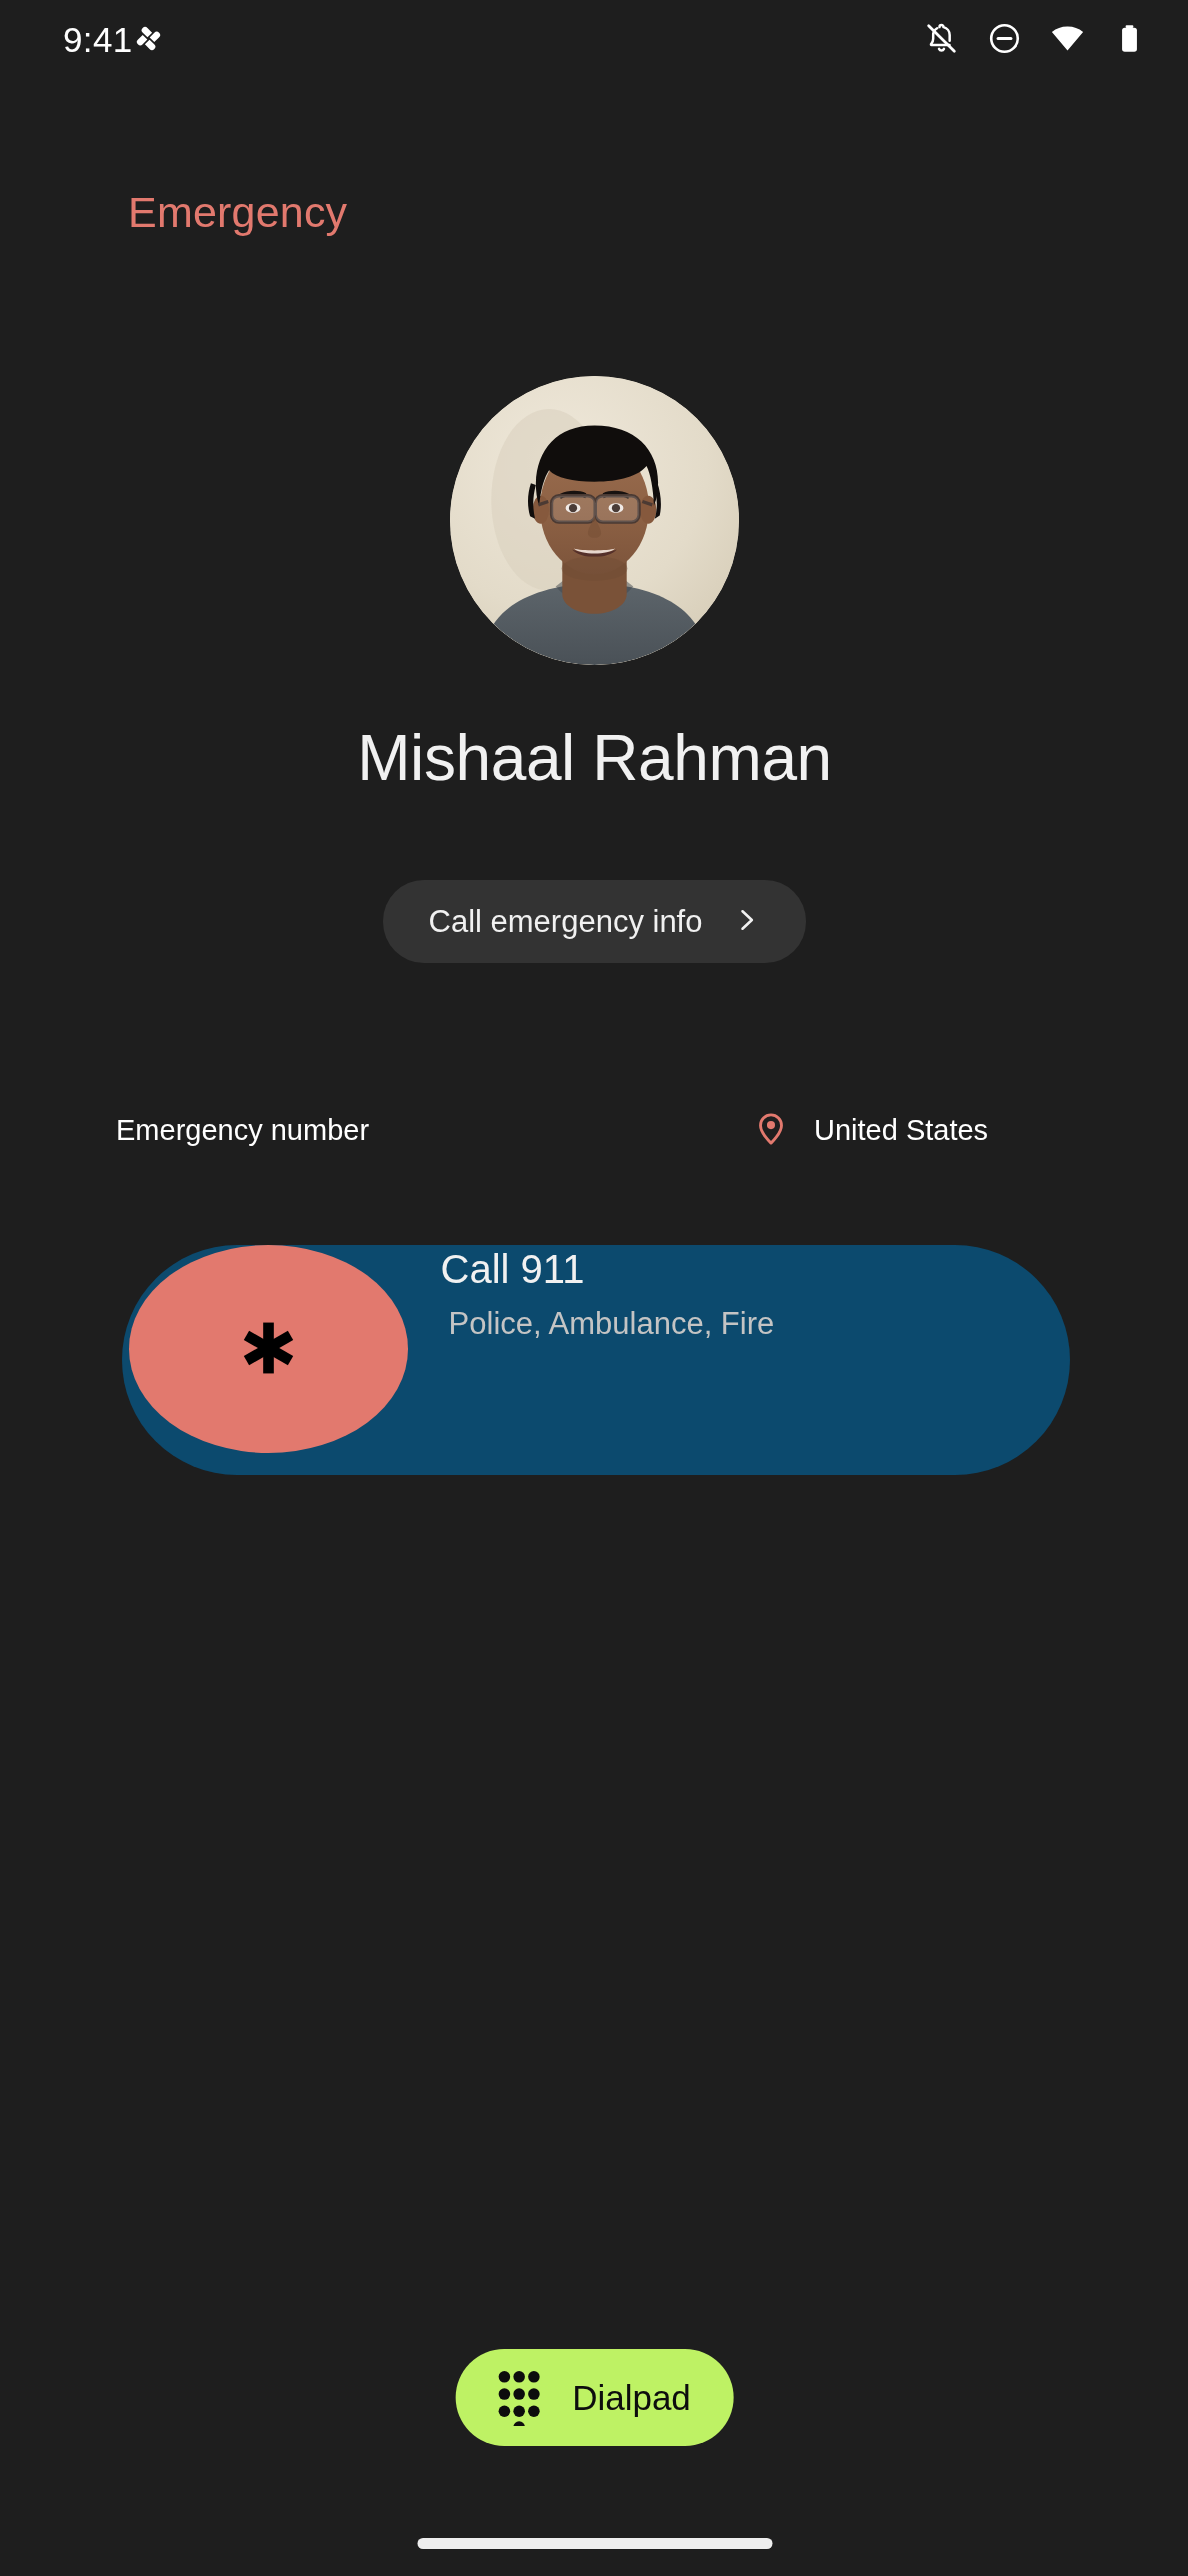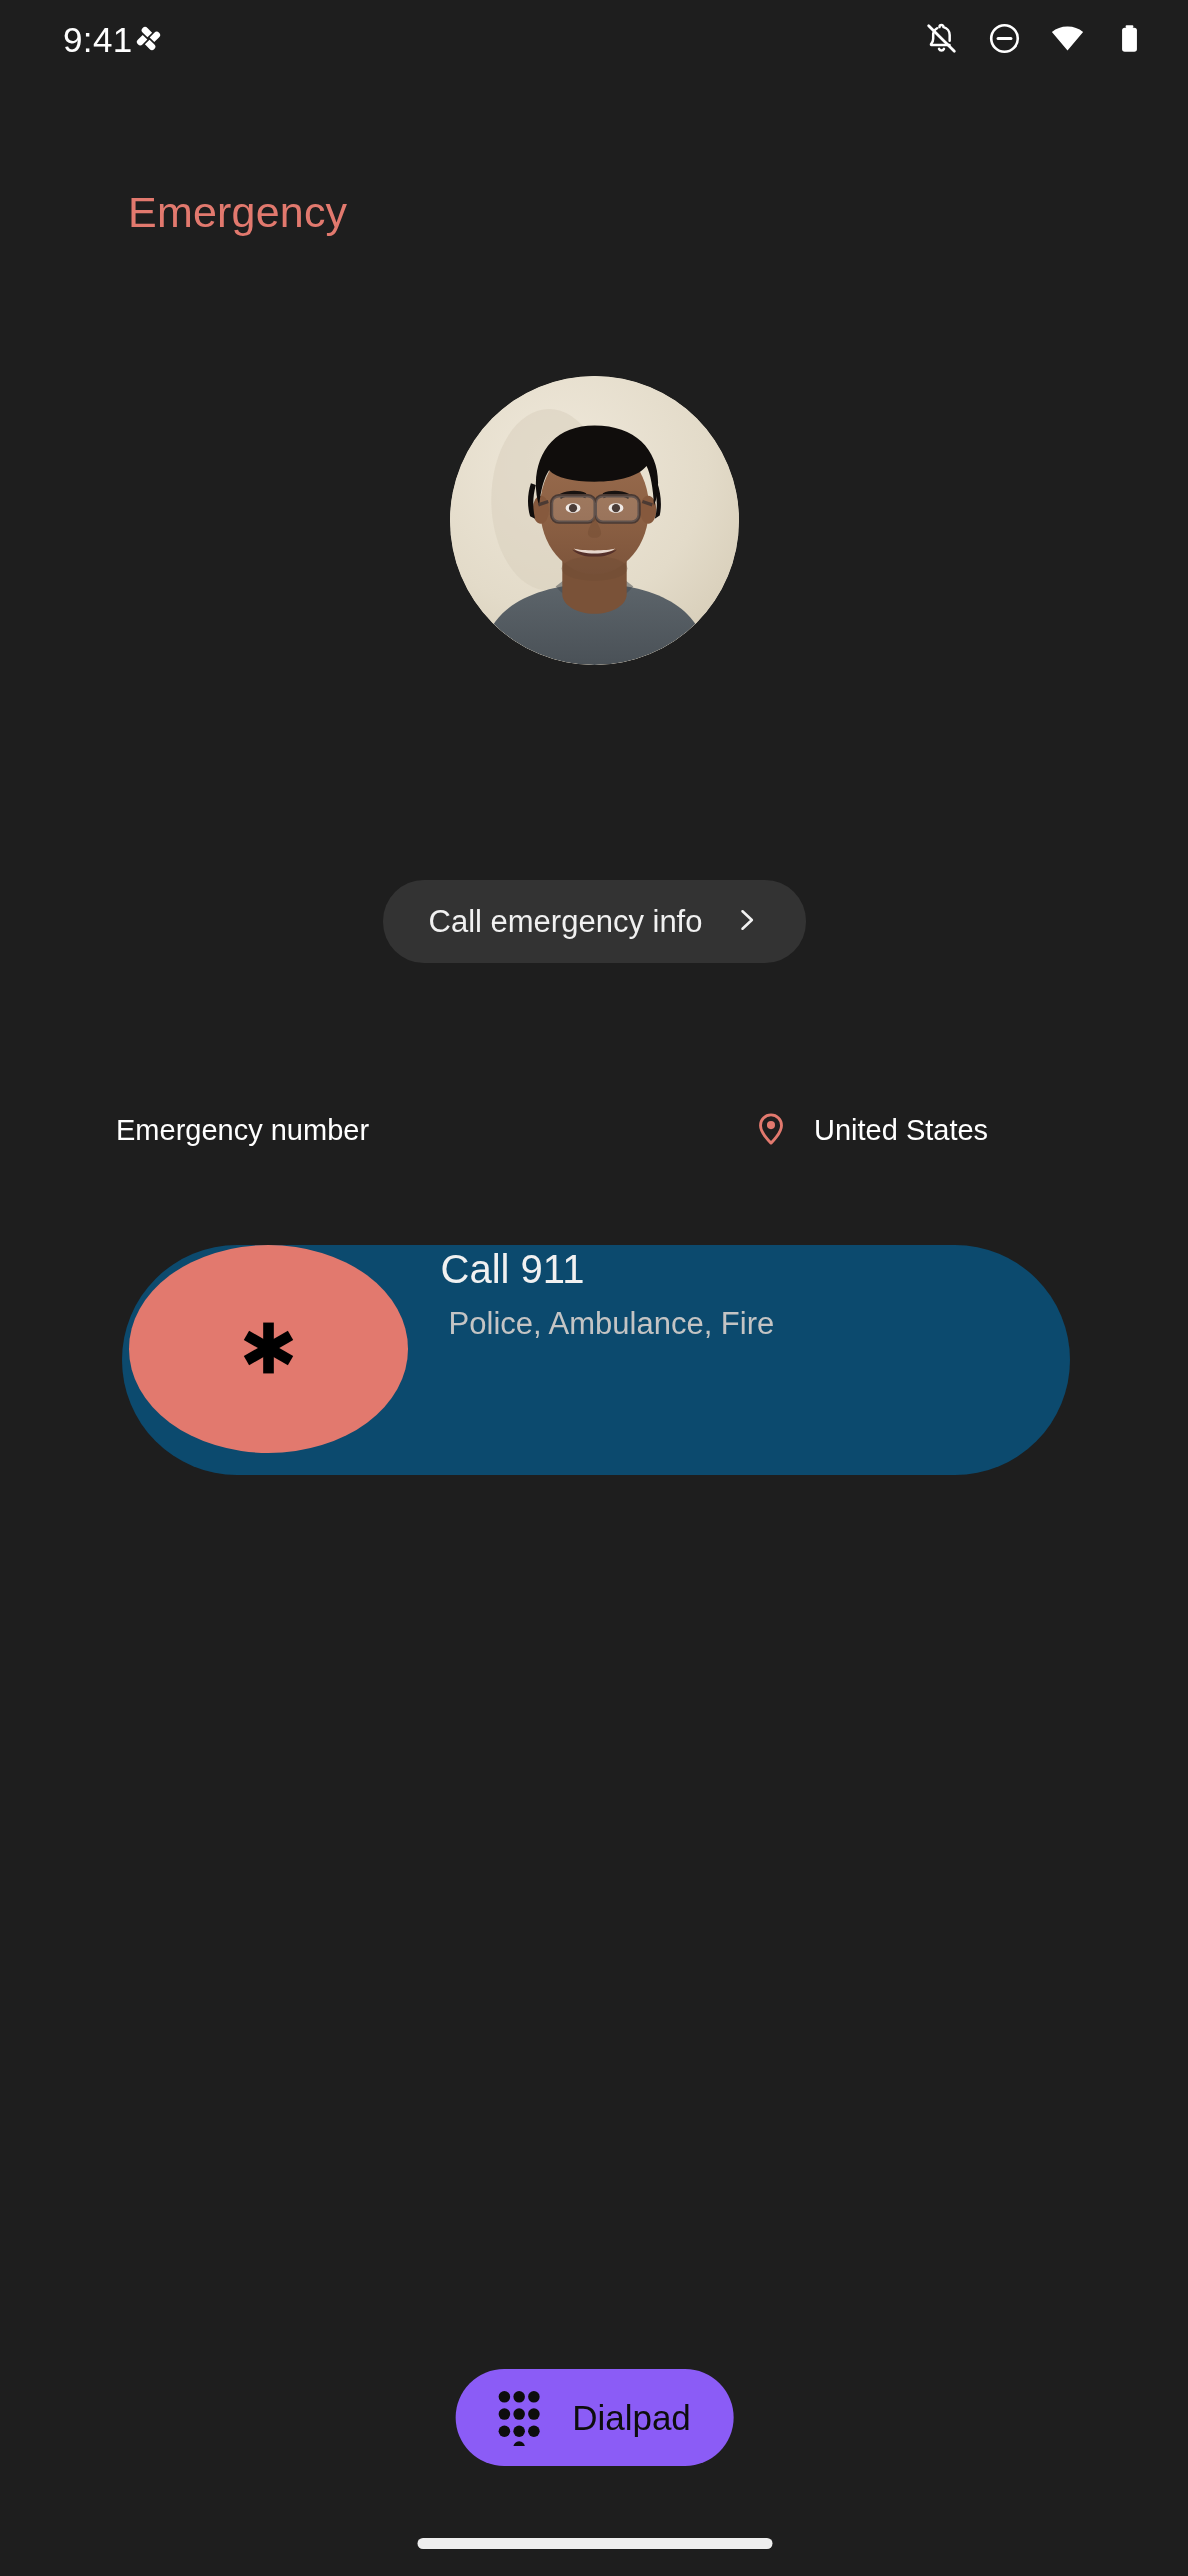--- a/index.html
+++ b/index.html
@@ -119,24 +119,23 @@
     margin-top:11.6px; line-height:1.2;margin-left:8px;
   }
 
   
   .dialpad-fab {
     position:absolute; top:2349px; left:50%;
     transform:translateX(-50%);
     height:97px;
     display:flex; align-items:center; gap:28px;
     padding:0 43px 0 38px;
-    background:#8b5cf6;
+    background:#bef264;
     border-radius:49px;
     cursor:pointer;
-    margin-top:20px;
   }
   .dialpad-label {
     font-size:35px; color:#0d0d0d; font-weight:400;
     white-space:nowrap;
   }
 
   
   .gesture-bar {
     position:absolute; bottom:27px; left:50%;
     transform:translateX(-50%);
@@ -255,20 +254,21 @@
         <path d="M175 170c-4 10-8 16-8 20 0 4 4 6 8 6s8-2 8-6c0-4-4-10-8-20z" fill="#7a5238" opacity="0.65"></path>
 
         <path d="M148 210c10 12 44 12 54 0-10 5-44 5-54 0z" fill="#55302a"></path>
         <path d="M150 209c9 3 41 3 50 0-8 8-42 8-50 0z" fill="#f3e6de" opacity="0.9"></path>
 
         <ellipse cx="175" cy="233" rx="40" ry="15" fill="#6d4a33" opacity="0.35"></ellipse>
       </g>
     </svg>
   </div>
 
+  <div class="contact-name">Mishaal Rahman</div>
 
   <div class="info-pill">
     <span class="info-pill-label">Call emergency info</span>
     <span class="chev">
       <svg width="28" height="28" viewBox="0 0 24 24">
         <polyline points="9,4.5 17,12 9,19.5" fill="none" stroke="#f1f1f1" stroke-width="2.2" stroke-linecap="round" stroke-linejoin="round"></polyline>
       </svg>
     </span>
   </div>
 

